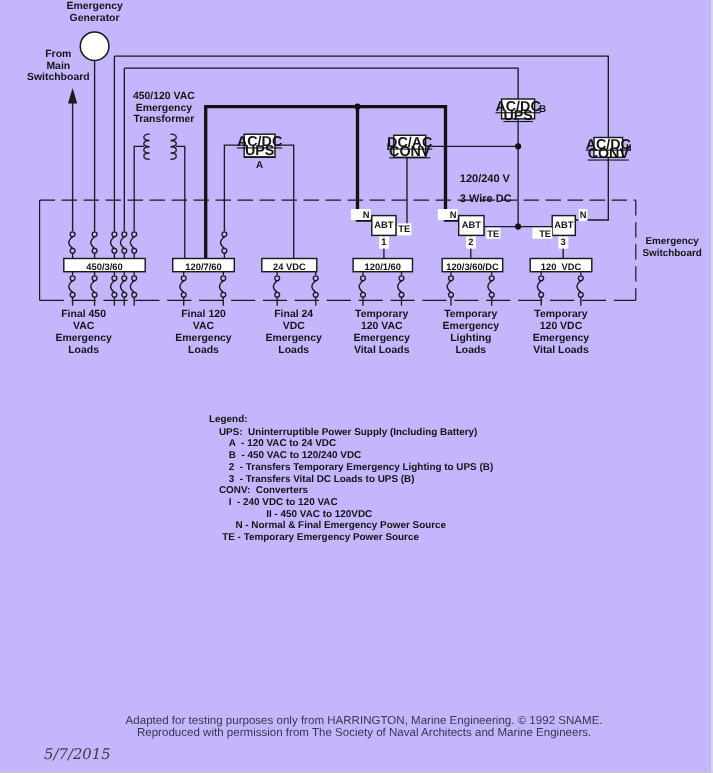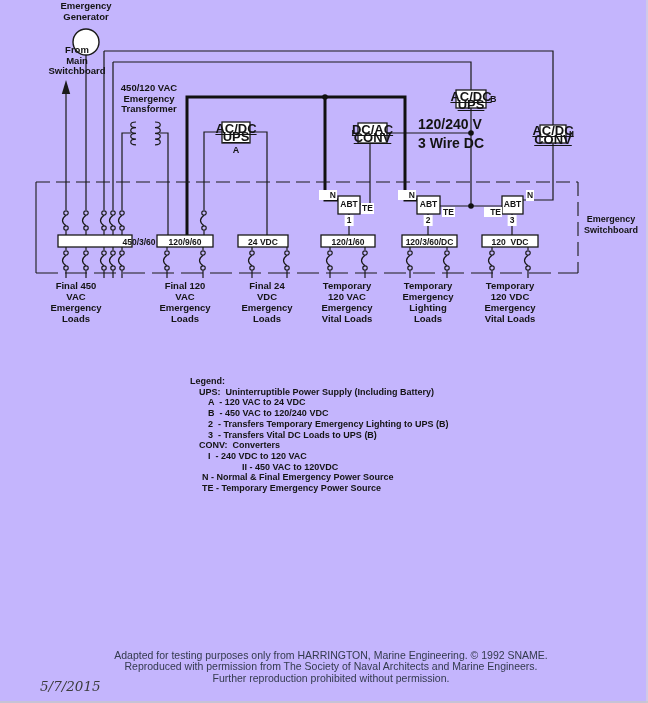--- a/index.html
+++ b/index.html
@@ -14,27 +14,27 @@
   }
   .ctr { transform:translateX(-50%); text-align:center; }
   .rt  { text-align:right; }
   .boxlbl { font-size:13px; line-height:8.6px; letter-spacing:0;text-decoration:underline; }
   .abtlbl { font-size:8.5px; line-height:9px; }
   .buslbl { font-size:8.5px; line-height:10px; white-space:pre; }
   .tag { font-size:9px; }
   .ntag { font-size:8.5px; background:#ffffff; padding:0 1px; }
   .num { font-size:8.5px; background:#ffffff; padding:0 2px; }
   .loadlbl { font-size:9.5px; line-height:11px; }
-  .dcline { font-size:14px; }
+  .dcline { font-size:10px;margin-top:39px; }
   .legend { position:absolute; left:190px; top:376px; color:#141414; font-weight:bold; font-size:9px; }
   .legend div { line-height:10.7px; white-space:pre; }
   .lg-h  { margin-left:9px; }
   .lg-i1 { margin-left:18px; }
   .lg-ii { margin-left:32px;padding-left:20px; }
-  .lg-n  { margin-left:12px; }
+  .lg-n  { margin-left:24px; }
   .lg-te { margin-left:12px; }
   .footer {
     position:absolute; left:81px; top:650px; width:500px; text-align:center;
     font-weight:normal; font-size:10.5px; line-height:11.3px; color:#333a4d;
   }
   .datenote {
     position:absolute; left:40px; top:678px; font-family:"DejaVu Serif", serif;
     font-style:italic; font-size:13.5px; color:#3b3b3b;
   }
 </style>
@@ -143,21 +143,21 @@
     </g>
 
     <g>
       <path d="M647,0 V703" stroke="#d8d8d8" stroke-width="1.2"></path>
       <path d="M0,702 H648" stroke="#c9c9c9" stroke-width="1.4"></path>
     </g>
   </svg>
 
   <div class="lbl ctr" style="left:86px; top:1px;">Emergency
 Generator</div>
-  <div class="lbl ctr" style="left:53px; top:45px;margin-left:24px;">From
+  <div class="lbl ctr" style="left:53px; top:45px;">From
 Main
 Switchboard</div>
   <div class="lbl ctr" style="left:149px; top:83px;">450/120 VAC
 Emergency
 Transformer</div>
 
   <div class="lbl ctr boxlbl" style="left:236px; top:124.5px;">AC/DC
 UPS</div>
   <div class="lbl ctr tag" style="left:236px; top:145px;">A</div>
 
@@ -187,22 +187,22 @@
   <div class="lbl ctr num" style="left:428px; top:215px;">2</div>
 
   <div class="lbl ctr abtlbl" style="left:512.5px; top:200px;">ABT</div>
   <div class="lbl rt ntag" style="left:484px; top:206.5px; width:16px;">TE</div>
   <div class="lbl ntag" style="left:526px; top:190px;">N</div>
   <div class="lbl ctr num" style="left:512px; top:215px;">3</div>
 
   <div class="lbl ctr" style="left:611px; top:214px; font-size:9px;">Emergency
 Switchboard</div>
 
-  <div class="lbl ctr buslbl" style="left:95px;  top:236.5px;margin-left:44px;">450/3/60</div>
-  <div class="lbl ctr buslbl" style="left:185px; top:236.5px;">120/9/60</div>
+  <div class="lbl ctr buslbl" style="left:95px;  top:236.5px;">450/3/60</div>
+  <div class="lbl ctr buslbl" style="left:185px; top:236.5px;">120/7/60</div>
   <div class="lbl ctr buslbl" style="left:263px; top:237px;">24 VDC</div>
   <div class="lbl ctr buslbl" style="left:348px; top:236.5px;">120/1/60</div>
   <div class="lbl ctr buslbl" style="left:429.5px;top:236.5px;">120/3/60/DC</div>
   <div class="lbl ctr buslbl" style="left:510px; top:236.5px;">120  VDC</div>
 
   <div class="lbl ctr loadlbl" style="left:76px;  top:280px;">Final 450
 VAC
 Emergency
 Loads</div>
   <div class="lbl ctr loadlbl" style="left:185px; top:280px;">Final 120
@@ -236,18 +236,17 @@
     <div class="lg-h">CONV:  Converters</div>
     <div class="lg-i1">I  - 240 VDC to 120 VAC</div>
     <div class="lg-ii">II - 450 VAC to 120VDC</div>
     <div class="lg-n">N - Normal &amp; Final Emergency Power Source</div>
     <div class="lg-te">TE - Temporary Emergency Power Source</div>
   </div>
 
   <div class="footer">
     <div>Adapted for testing purposes only from HARRINGTON, Marine Engineering. © 1992 SNAME.</div>
     <div>Reproduced with permission from The Society of Naval Architects and Marine Engineers.</div>
-    <div>Further reproduction prohibited without permission.</div>
   </div>
 
   <div class="datenote">5/7/2015</div>
 
 </div>
 
 </body></html>

